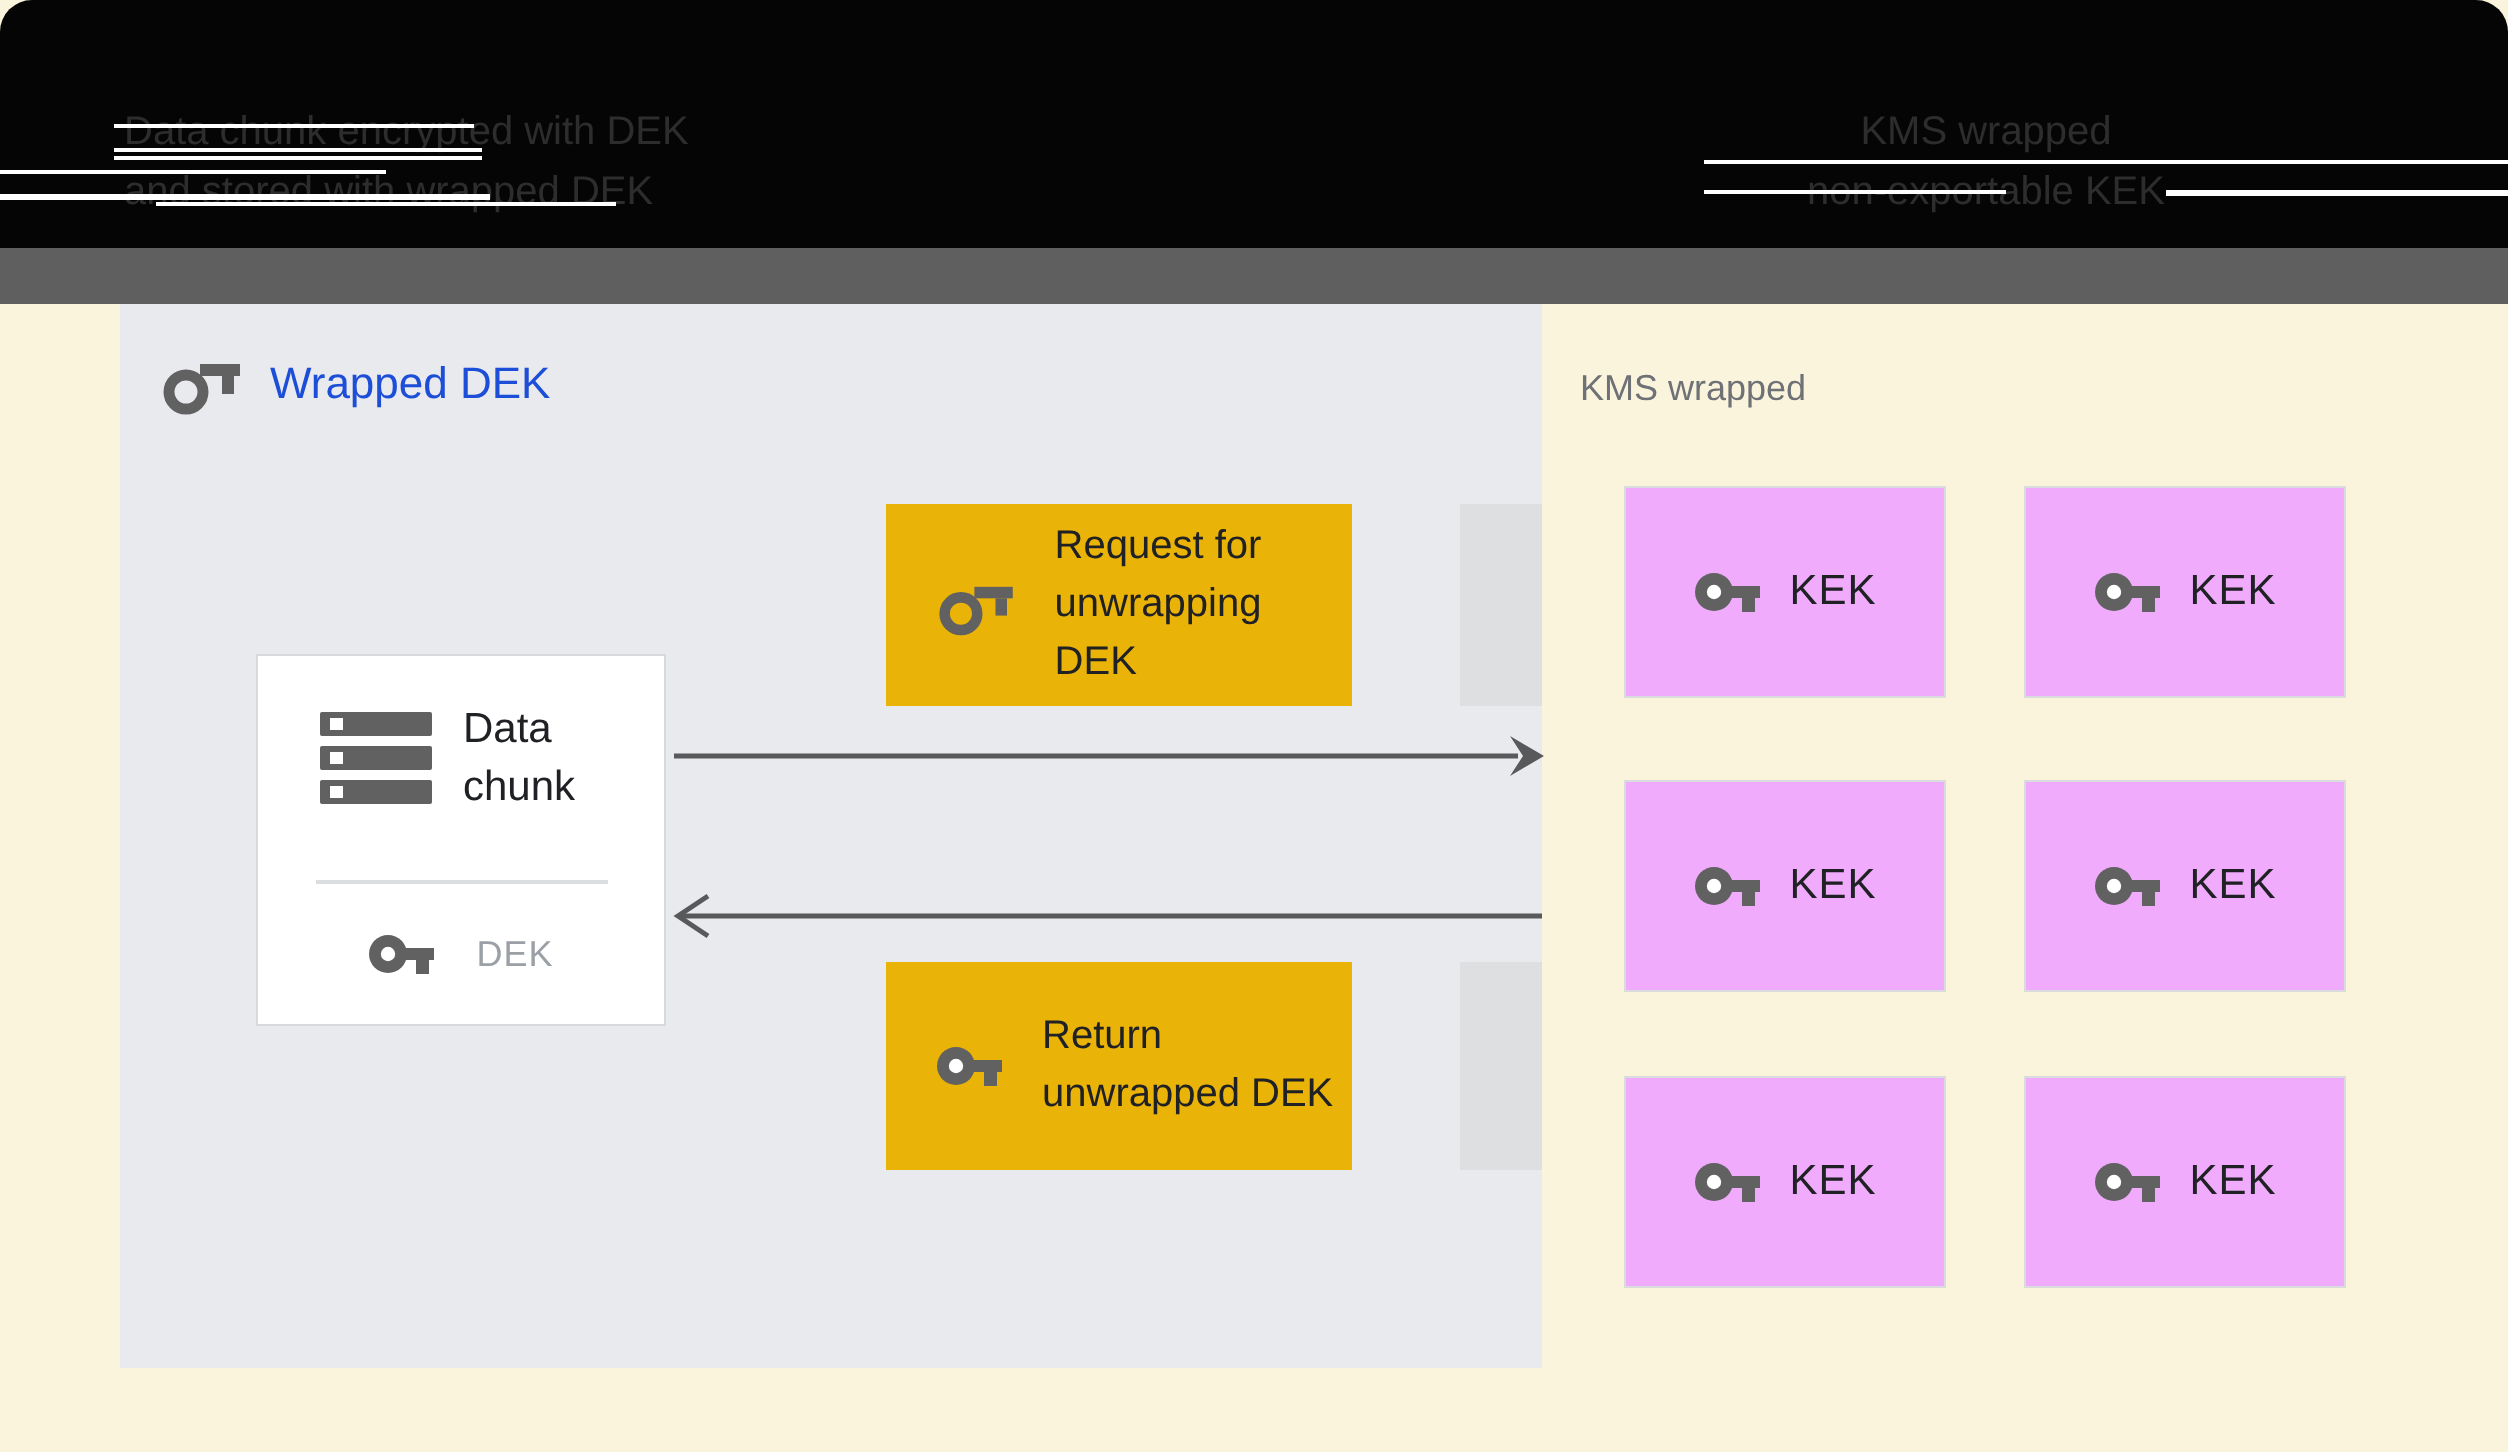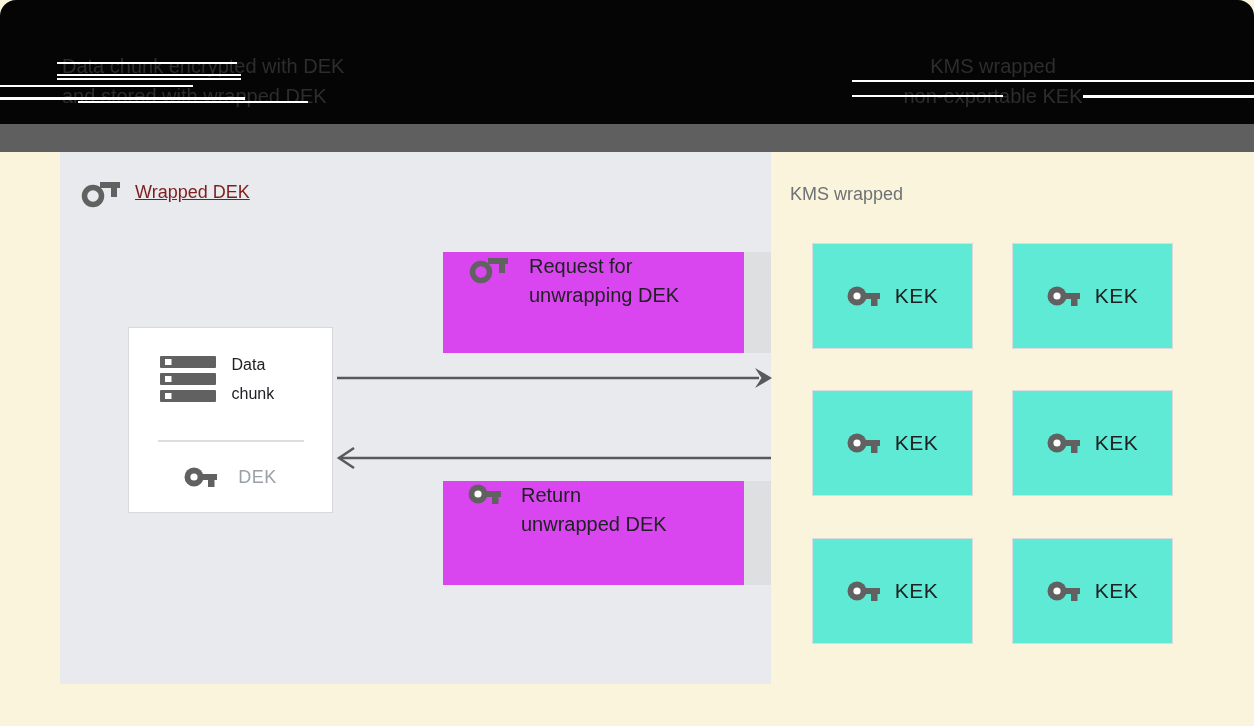--- a/index.html
+++ b/index.html
@@ -13,43 +13,43 @@
   .header-band{position:absolute;left:0;top:0;width:1254px;height:124px;background:#050505;}
   .caption{position:absolute;color:#2D2D2D;font-size:20px;line-height:30px;font-weight:400;}
   .caption-left{left:62px;top:51px;text-align:left;}
   .caption-right{left:868px;top:51px;width:250px;text-align:center;}
   .glitch{position:absolute;background:#FFFFFF;}
   
   .gray-band{position:absolute;left:0;top:124px;width:1254px;height:28px;background:#5F5F60;}
   
   .panel{position:absolute;left:60px;top:152px;width:711px;height:532px;background:#E8EAED;}
   .panel-label-row{position:absolute;left:20px;top:24px;display:flex;align-items:center;gap:13px;}
-  .panel-label-row .lbl{color:#7f1d1d;font-size:18px;text-decoration:underline;}
+  .panel-label-row .lbl{color:#1d4ed8;font-size:22px;}
   
   .data-chunk-box{position:absolute;left:68px;top:175px;width:205px;height:186px;
     background:#FFFFFF;border:1.5px solid #D7D9DB;box-sizing:border-box;}
   .dc-top{position:absolute;left:0;top:22px;width:100%;display:flex;justify-content:center;align-items:center;gap:16px;}
-  .dc-title{color:#202124;font-size:16px;line-height:29px;width:70px;}
+  .dc-title{color:#202124;font-size:21px;line-height:29px;width:70px;}
   .dc-divider{position:absolute;left:29px;top:112px;width:146px;height:2px;background:#DBDDDF;}
   .dc-bottom{position:absolute;left:0;top:136px;width:100%;display:flex;justify-content:center;align-items:center;gap:20px;}
   .dek-lbl{color:#9AA0A6;font-size:18px;letter-spacing:0.5px;}
   
-  .msg-box{position:absolute;left:383px;width:301px;background:#d946ef;
-    display:flex;gap:19px;box-sizing:border-box;padding-left:25px;}
+  .msg-box{position:absolute;left:383px;width:233px;background:#eab308;
+    display:flex;align-items:center;gap:19px;box-sizing:border-box;padding-left:25px;}
   .msg-box.request{top:100px;height:101px;}
   .msg-box.return{top:329px;height:104px;}
   .msg-strip{position:absolute;left:670px;width:41px;background:#DEDFE0;}
   .msg-strip.request{top:100px;height:101px;}
   .msg-strip.return{top:329px;height:104px;}
   .msg-text{color:#202124;font-size:20px;line-height:29px;width:155px;}
   
   .arrows{position:absolute;left:0;top:0;pointer-events:none;}
   
   .kms-label{position:absolute;left:790px;top:184px;color:#6E7175;font-size:18px;}
-  .kek-box{position:absolute;width:161px;height:106px;background:#5eead4;
+  .kek-box{position:absolute;width:161px;height:106px;background:#f0abfc;
     border:1.5px solid #D9DBDD;box-sizing:border-box;
     display:flex;align-items:center;justify-content:center;gap:14px;}
   .kek-lbl{color:#202124;font-size:21px;letter-spacing:0.5px;}
   .kek-r1{top:243px;} .kek-r2{top:390px;} .kek-r3{top:538px;}
   .kek-c1{left:812px;} .kek-c2{left:1012px;}
   svg{display:block;}
 </style>
 </head>
 <body>
 

